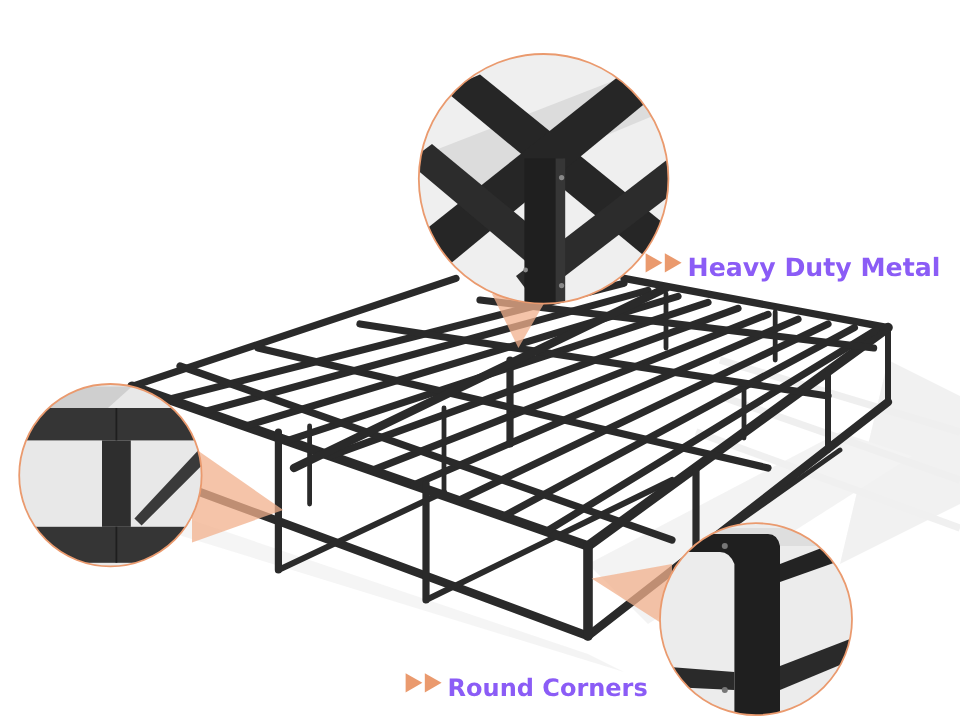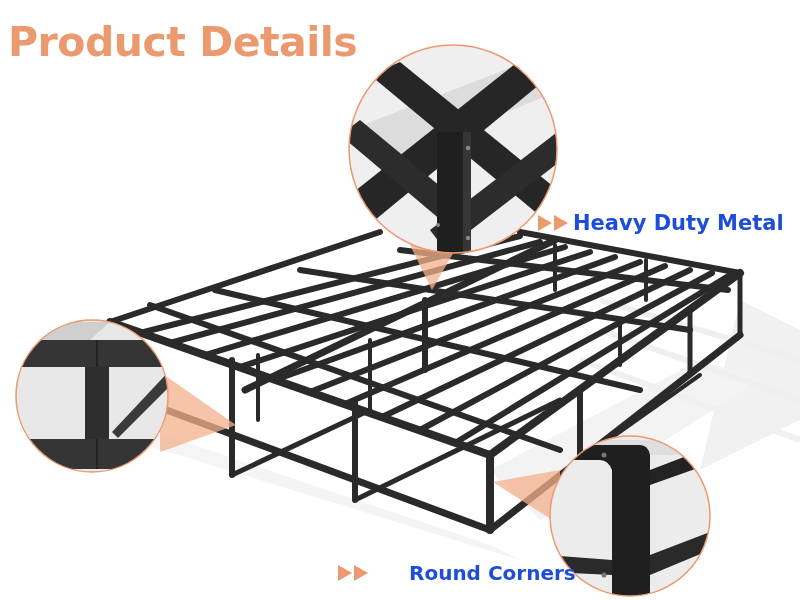--- a/index.html
+++ b/index.html
@@ -1,24 +1,24 @@
 <!DOCTYPE html>
 <html><head>
 <meta charset="utf-8">
 <style>
   html, body { margin:0; padding:0; }
   body { width:800px; height:600px; overflow:hidden; background:#ffffff; position:relative; font-family:"DejaVu Sans", sans-serif; }
   #stage { position:absolute; left:0; top:0; width:800px; height:600px; }
   .title { position:absolute; left:8px; top:18px; font-family:"DejaVu Sans", sans-serif; font-weight:bold; font-size:41px; letter-spacing:-0.5px; color:#EA9A6E; white-space:nowrap; }
-  .callout { position:absolute; font-family:"DejaVu Sans", sans-serif; font-weight:bold; color:#1d4ed8; white-space:nowrap; display:flex; align-items:center; }
+  .callout { position:absolute; font-family:"DejaVu Sans", sans-serif; font-weight:bold; color:#8b5cf6; white-space:nowrap; display:flex; }
   .callout .arrows { display:inline-flex; margin-right:3px; }
   .callout .tri { width:0; height:0; border-top:8px solid transparent; border-bottom:8px solid transparent; border-left:14px solid #EA9A6E; margin-right:2px; }
   .c-heavy { left:538px; top:211px; font-size:21px; }
   .c-strong { left:6px; top:498px; font-size:21px; }
-  .c-round { left:338px; top:561px; font-size:20px;gap:36px; }
+  .c-round { left:338px; top:561px; font-size:20px; }
 </style>
 </head>
 <body>
 
 <div id="stage">
 
   <svg width="800" height="600" viewBox="0 0 800 600" style="position:absolute;left:0;top:0;">
     <defs>
       <clipPath id="clipTop">
           <circle cx="453" cy="149" r="104"></circle>
@@ -143,21 +143,20 @@
         <polygon points="650,470 715,445 715,462 650,485" fill="#232323"></polygon>
         <polygon points="548,555 612,560 612,575 548,572" fill="#2a2a2a"></polygon>
         <polygon points="650,555 715,530 715,548 650,575" fill="#2a2a2a"></polygon>
         <circle cx="604" cy="455" r="2.5" fill="#777"></circle>
         <circle cx="604" cy="575" r="2.5" fill="#777"></circle>
       </g>
       <circle cx="630" cy="516" r="80" fill="none" stroke="#EA9A6E" stroke-width="1.5"></circle>
     </g>
   </svg>
 
-  <div class="title">Product Details</div>
 
   <div class="callout c-heavy">
     <span class="arrows">
         <span class="tri"></span>
         <span class="tri"></span>
       </span>
     <span>Heavy Duty Metal</span>
   </div>
 
 

